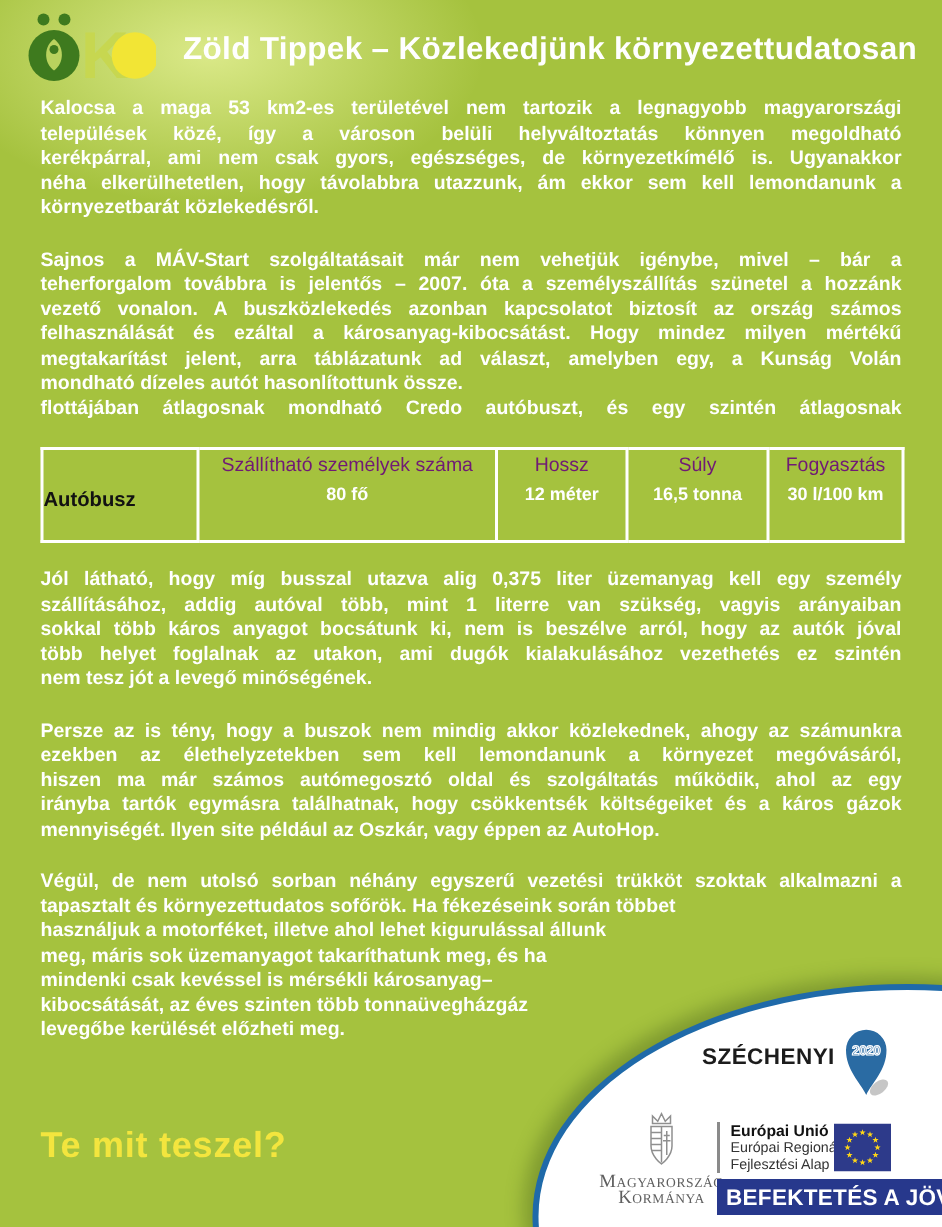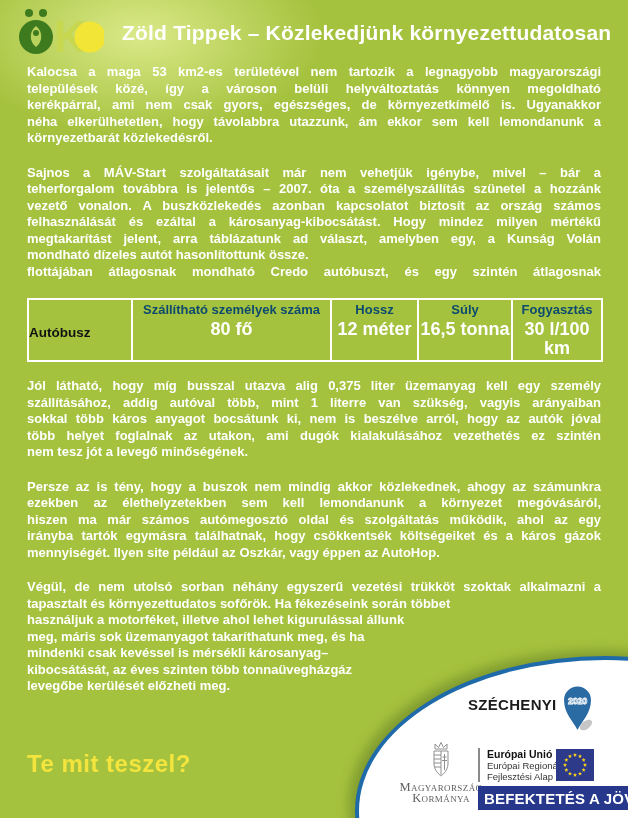--- a/index.html
+++ b/index.html
@@ -22,22 +22,22 @@
   .para { margin-bottom:18px; }
   .line { font-size:13px; line-height:16.5px; font-weight:700; color:#ffffff; }
   .line.just { text-align:justify; text-align-last:justify; }
   .line.nat  { text-align:left; }
   
   table.cmp { border-collapse:collapse; width:574px; table-layout:fixed; margin:2px 0 16px 0; }
   table.cmp td { border:2px solid #ffffff; padding:0; overflow:hidden; }
   col.c0{width:104px} col.c1{width:199px} col.c2{width:87px} col.c3{width:94px} col.c4{width:90px}
   td.tall { height:42px; vertical-align:top; }
   td.short { height:21px; vertical-align:middle; }
-  .th-line  { color:#0c4a6e; font-weight:700; font-size:13px; text-align:center; line-height:20px; white-space:nowrap; }
-  .val-line { color:#ffffff; font-weight:700; font-size:18px; text-align:center; line-height:19px; }
+  .th-line  { color:#701a75; font-weight:400; font-size:13px; text-align:center; line-height:20px; white-space:nowrap; }
+  .val-line { color:#ffffff; font-weight:700; font-size:12px; text-align:center; line-height:19px; }
   td.label-cell { color:#121212; font-weight:700; font-size:13.5px; padding-left:3px; }
   td.label-cell.tall { vertical-align:bottom; padding-bottom:18px; line-height:19px; }
   
   .closing { position:absolute; left:27px; top:750px; font-size:24px; font-weight:700;
              color:var(--accent_yellow); letter-spacing:0.5px; }
   
   .arc-panel {
     position:absolute; left:355px; top:656px; width:500px; height:310px;
     background:#ffffff; border:4px solid var(--arc_blue); border-radius:50%;
     box-sizing:border-box; box-shadow:-6px -5px 12px rgba(70,95,25,0.40);

